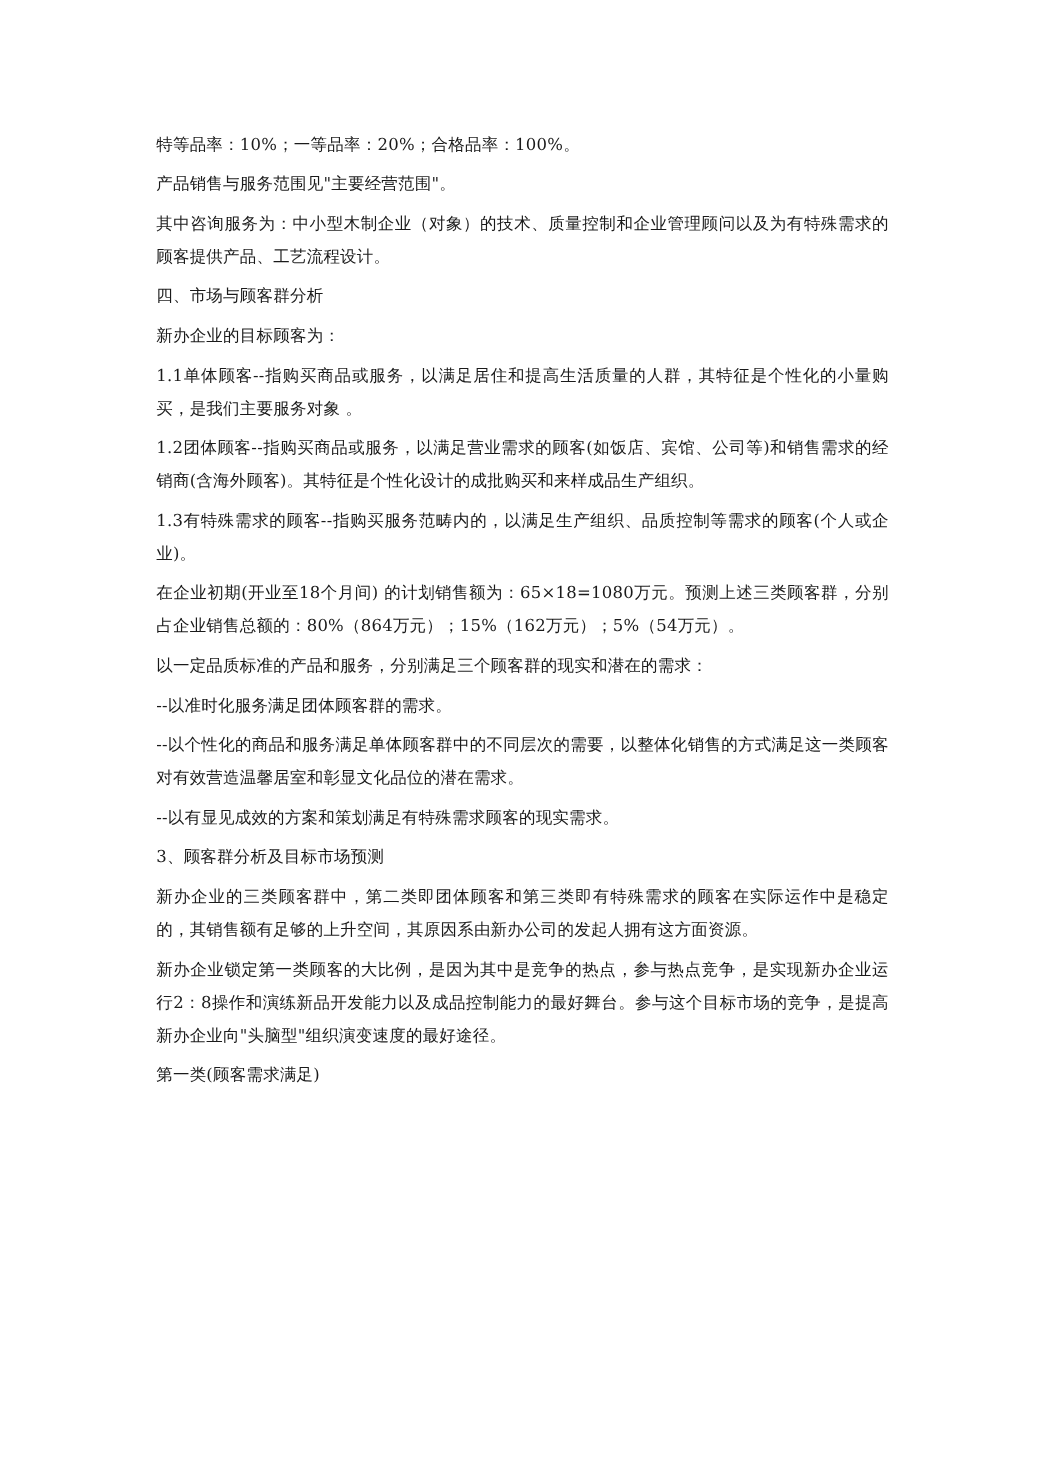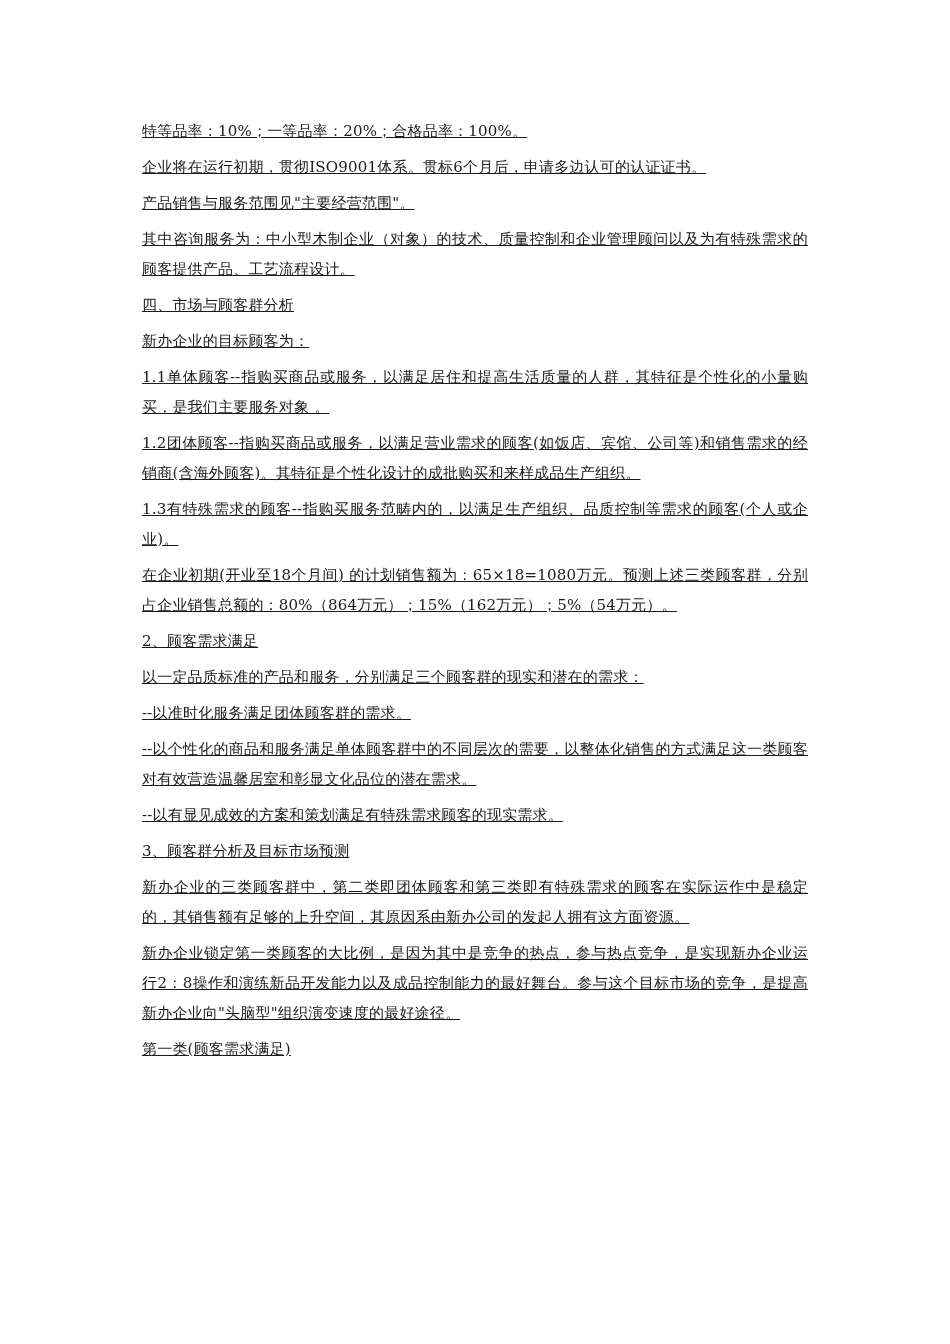--- a/index.html
+++ b/index.html
@@ -21,38 +21,35 @@
       top: 116px;
       width: 670px;
     }
     .para {
       font-size: 15px;
       line-height: 30px;
       margin: 0 4px 6px 0;
       letter-spacing: 0.2px;
       text-align: justify;
       word-break: break-all;
-      text-decoration: underline;
     }
   </style>
 </head>
 <body>
 
 <div class="page">
   <p class="para">特等品率：10%；一等品率：20%；合格品率：100%。</p>
-  <p class="para">企业将在运行初期，贯彻ISO9001体系。贯标6个月后，申请多边认可的认证证书。</p>
   <p class="para">产品销售与服务范围见"主要经营范围"。</p>
   <p class="para">其中咨询服务为：中小型木制企业（对象）的技术、质量控制和企业管理顾问以及为有特殊需求的顾客提供产品、工艺流程设计。</p>
   <p class="para">四、市场与顾客群分析</p>
   <p class="para">新办企业的目标顾客为：</p>
   <p class="para">1.1单体顾客--指购买商品或服务，以满足居住和提高生活质量的人群，其特征是个性化的小量购买，是我们主要服务对象 。</p>
   <p class="para">1.2团体顾客--指购买商品或服务，以满足营业需求的顾客(如饭店、宾馆、公司等)和销售需求的经销商(含海外顾客)。其特征是个性化设计的成批购买和来样成品生产组织。</p>
   <p class="para">1.3有特殊需求的顾客--指购买服务范畴内的，以满足生产组织、品质控制等需求的顾客(个人或企业)。</p>
   <p class="para">在企业初期(开业至18个月间) 的计划销售额为：65×18=1080万元。预测上述三类顾客群，分别占企业销售总额的：80%（864万元）；15%（162万元）；5%（54万元）。</p>
-  <p class="para">2、顾客需求满足</p>
   <p class="para">以一定品质标准的产品和服务，分别满足三个顾客群的现实和潜在的需求：</p>
   <p class="para">--以准时化服务满足团体顾客群的需求。</p>
   <p class="para">--以个性化的商品和服务满足单体顾客群中的不同层次的需要，以整体化销售的方式满足这一类顾客对有效营造温馨居室和彰显文化品位的潜在需求。</p>
   <p class="para">--以有显见成效的方案和策划满足有特殊需求顾客的现实需求。</p>
   <p class="para">3、顾客群分析及目标市场预测</p>
   <p class="para">新办企业的三类顾客群中，第二类即团体顾客和第三类即有特殊需求的顾客在实际运作中是稳定的，其销售额有足够的上升空间，其原因系由新办公司的发起人拥有这方面资源。</p>
   <p class="para">新办企业锁定第一类顾客的大比例，是因为其中是竞争的热点，参与热点竞争，是实现新办企业运行2：8操作和演练新品开发能力以及成品控制能力的最好舞台。参与这个目标市场的竞争，是提高新办企业向"头脑型"组织演变速度的最好途径。</p>
   <p class="para">第一类(顾客需求满足)</p>
 </div>
 

